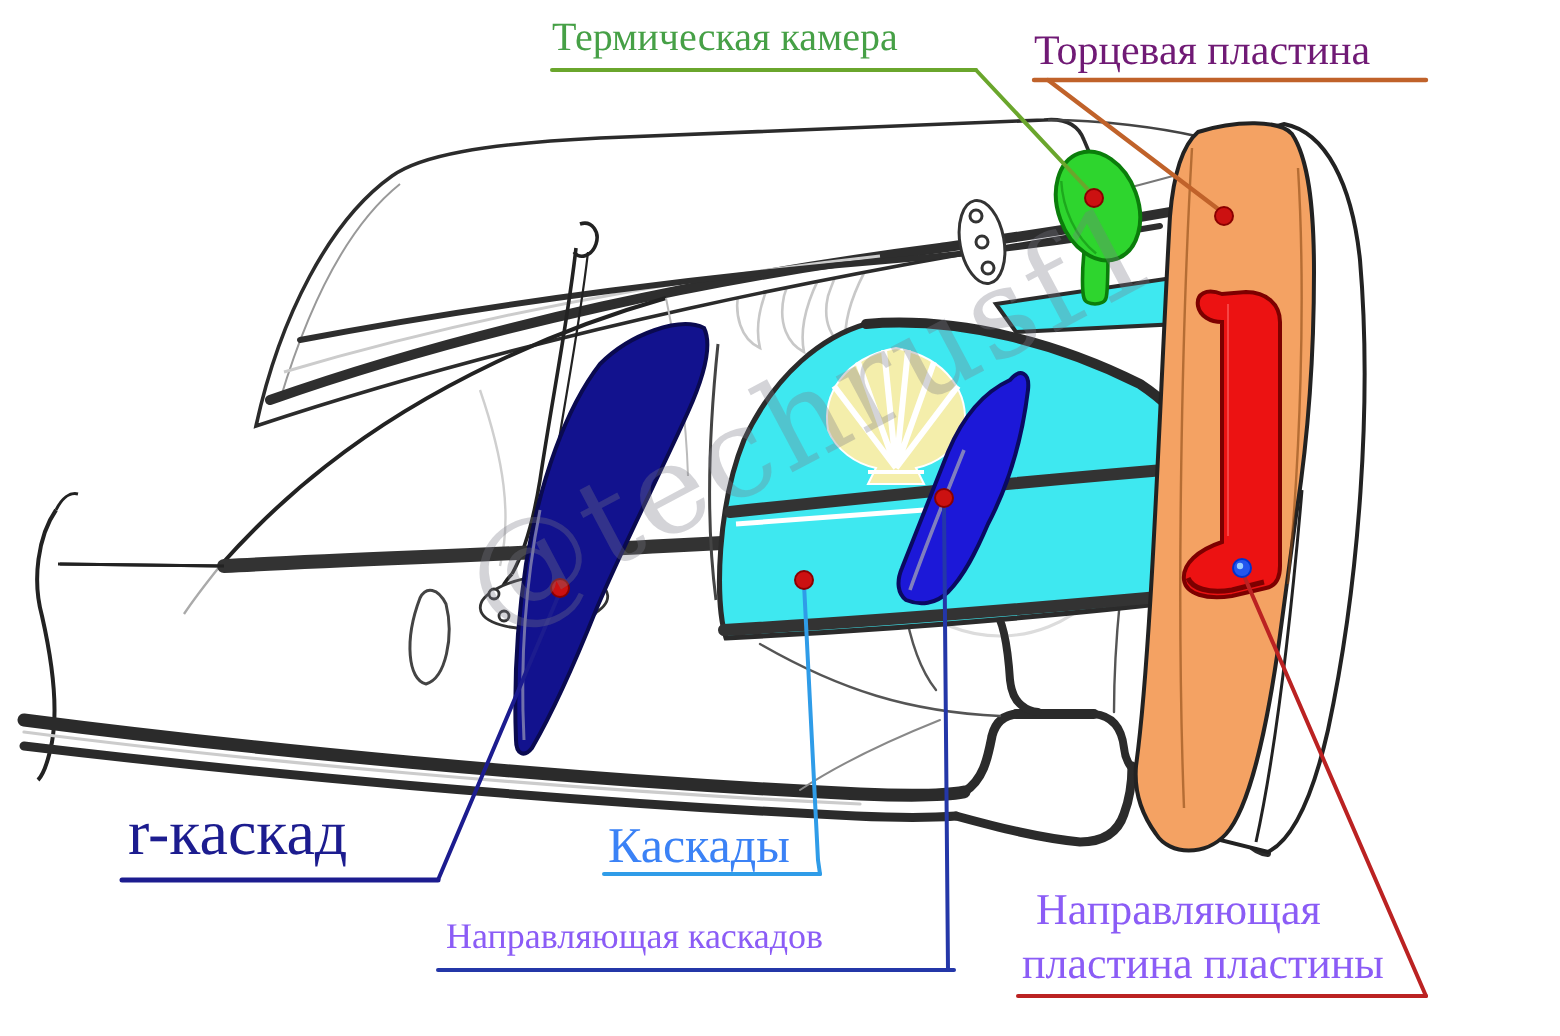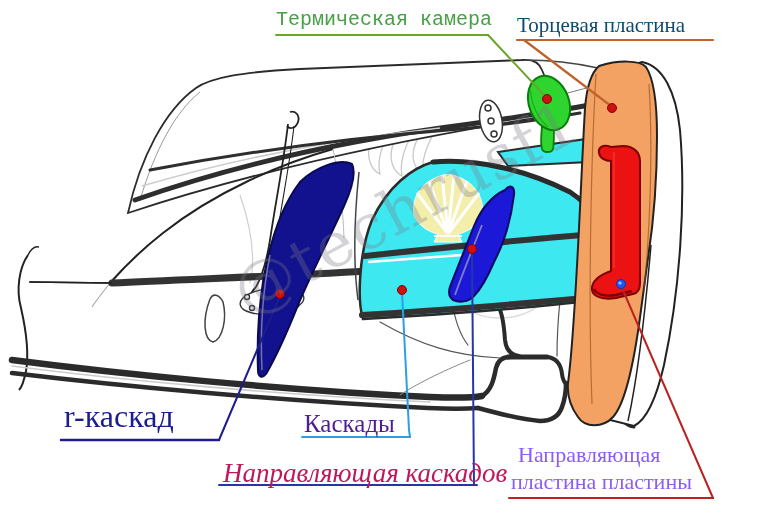--- a/index.html
+++ b/index.html
@@ -1,25 +1,25 @@
 <!DOCTYPE html>
 <html><head>
 <meta charset="utf-8">
 <style>
   html,body{margin:0;padding:0;background:#fff;}
   #stage{position:relative;width:780px;height:518px;background:#fff;overflow:hidden;
          font-family:"Liberation Serif","DejaVu Serif",serif;}
   #wing-svg{position:absolute;left:0;top:0;z-index:1;}
   .label{position:absolute;z-index:3;white-space:nowrap;}
-  .lbl-thermal{left:276px;top:8px;font-family:Liberation Mono, monospace;
+  .lbl-thermal{left:276px;top:8px;font-family:Liberation Serif, serif;
                font-size:20px;color:#46a046;}
-  .lbl-endplate{left:517px;top:13px;font-size:21px;color:#0c4a6e;}
+  .lbl-endplate{left:517px;top:13px;font-size:21px;color:#701a75;}
   .lbl-rcascade{left:64px;top:398px;font-size:32px;color:#1c1c8f;}
-  .lbl-cascades{left:304px;top:410px;font-size:25px;color:#4c1d95;text-align:right;}
-  .lbl-cguide{left:223px;top:458px;font-size:27px;color:#be185d;font-style:italic;}
+  .lbl-cascades{left:304px;top:410px;font-size:25px;color:#3b82f6;text-align:right;}
+  .lbl-cguide{left:223px;top:458px;font-size:18px;color:#8b5cf6;}
   .lbl-epguide{left:511px;top:441px;font-size:22px;color:#8b5cf6;line-height:27px;}
   .lbl-epguide .l1{margin-left:7px;}
   #watermark{position:absolute;left:237px;top:260px;z-index:2;
              font-family:"DejaVu Serif",serif;font-size:62px;letter-spacing:2px;
              color:rgba(120,120,135,0.32);transform:rotate(-28deg);transform-origin:0 50%;
              pointer-events:none;}
 </style>
 </head>
 <body>
 

